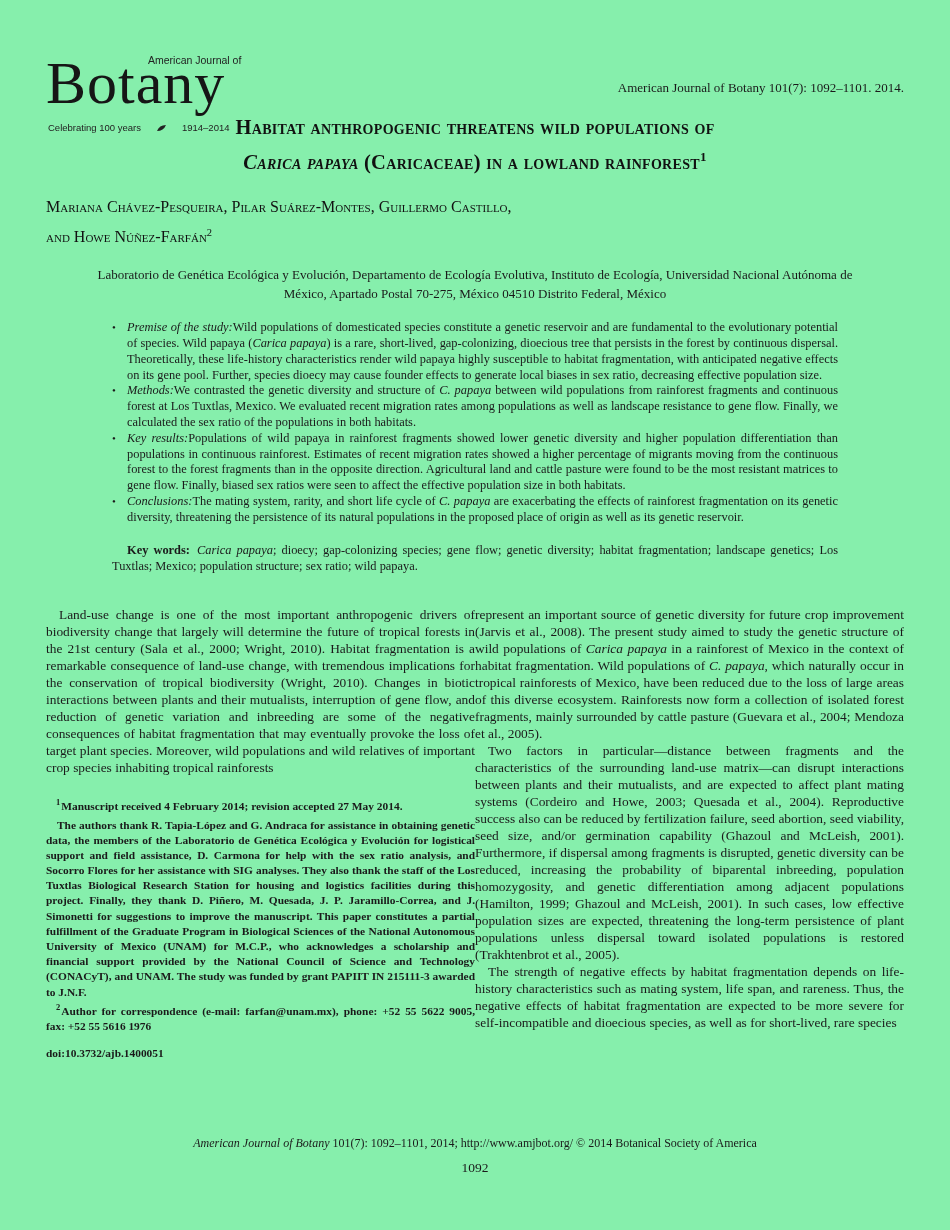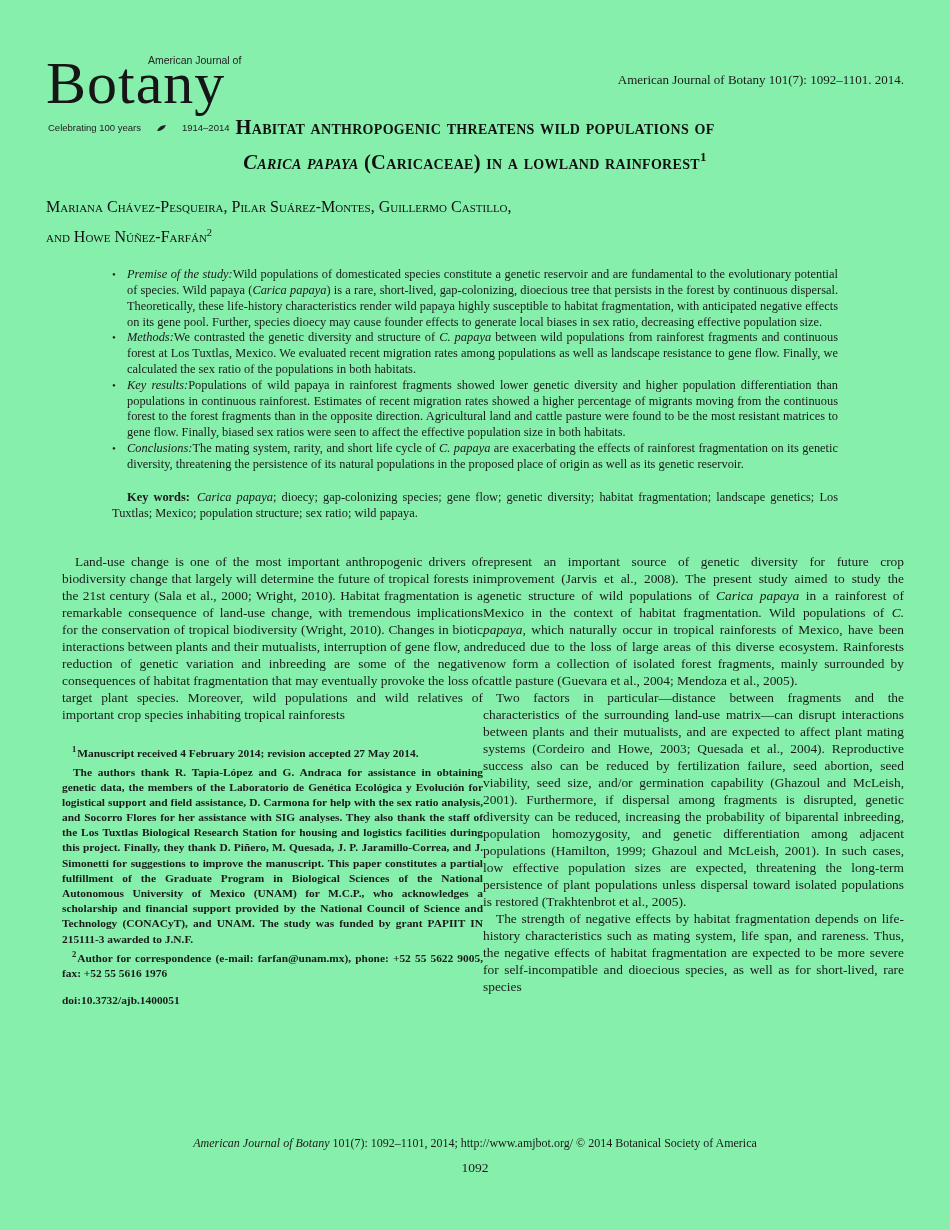--- a/index.html
+++ b/index.html
@@ -27,21 +27,21 @@
     font-family:"Liberation Sans",sans-serif;
     font-size:10.5px;color:#222;white-space:nowrap;
   }
   .logo-tagline{
     position:absolute;left:2px;top:70px;
     font-family:"Liberation Sans",sans-serif;
     font-size:9.5px;color:#222;white-space:nowrap;
     display:flex;align-items:center;gap:15px;
   }
   .hdr-citation{
-    position:absolute;right:0;top:20px;
+    position:absolute;right:0;top:28px;
     font-size:13px;color:#1a1a1a;
   }
   
   .title{margin-top:-28px;text-align:center;font-variant:small-caps;
     font-weight:bold;font-size:20.5px;line-height:30px;letter-spacing:.3px;color:#111;}
   .title sup{font-size:13px;font-variant:normal;}
   .authors{margin-top:17px;text-align:left;font-variant:small-caps;
     font-size:16px;line-height:26px;color:#111;}
   .authors sup{font-size:10.5px;font-variant:normal;}
   .affiliation{margin-top:15px;text-align:center;font-size:13px;line-height:19px;
@@ -49,21 +49,21 @@
   
   .abstract{width:726px;margin:17px auto 0 auto;font-size:12.4px;line-height:15.8px;}
   .abs-item{display:flex;}
   .abs-bullet{flex:0 0 15px;font-size:11px;line-height:15.8px;}
   .abs-body{flex:1;text-align:justify;}
   .abs-label{}
   .keywords{width:726px;margin:16px auto 0 auto;font-size:12.4px;line-height:16px;
     text-align:justify;text-indent:15px;}
   .kw-label{font-weight:bold;margin-right:7px;}
   
-  .body-cols{display:flex;margin-top:32px;margin-left:16px;}
+  .body-cols{display:flex;margin-top:32px;}
   .col{flex:1;min-width:0;font-size:13.4px;line-height:17px;text-align:justify;}
   .para{margin:0;text-indent:13px;}
   .para.no-indent{text-indent:0;}
   
   .footnotes{margin-top:19px;font-size:11.4px;line-height:15.2px;text-align:justify;}
   .fn{margin:0;text-indent:10px;font-weight:bold;}
   .fn sup{font-size:8.5px;margin-right:1px;}
   .doi{margin-top:12px;font-size:11.4px;text-indent:0;}
   
   .footer-citation{position:absolute;left:0;right:0;top:1136px;text-align:center;
@@ -94,20 +94,21 @@
   <div class="title">
     <div><span>Habitat anthropogenic threatens wild populations of</span></div>
     <div><span><i>Carica papaya</i> (Caricaceae) in a lowland rainforest</span><sup>1</sup></div>
   </div>
 
   <div class="authors">
     <div>Mariana Chávez-Pesqueira, Pilar Suárez-Montes, Guillermo Castillo,</div>
     <div><span>and Howe Núñez-Farfán</span><sup>2</sup></div>
   </div>
 
+  <div class="affiliation">Laboratorio de Genética Ecológica y Evolución, Departamento de Ecología Evolutiva, Instituto de Ecología, Universidad Nacional Autónoma de México, Apartado Postal 70-275, México 04510 Distrito Federal, México</div>
 
   <div class="abstract">
     <div class="abs-item">
       <span class="abs-bullet">•</span>
       <div class="abs-body"><i class="abs-label">Premise of the study:</i><span>Wild populations of domesticated species constitute a genetic reservoir and are fundamental to the evolutionary potential of species. Wild papaya (<i>Carica papaya</i>) is a rare, short-lived, gap-colonizing, dioecious tree that persists in the forest by continuous dispersal. Theoretically, these life-history characteristics render wild papaya highly susceptible to habitat fragmentation, with anticipated negative effects on its gene pool. Further, species dioecy may cause founder effects to generate local biases in sex ratio, decreasing effective population size.</span></div>
     </div>
     <div class="abs-item">
       <span class="abs-bullet">•</span>
       <div class="abs-body"><i class="abs-label">Methods:</i><span>We contrasted the genetic diversity and structure of <i>C. papaya</i> between wild populations from rainforest fragments and continuous forest at Los Tuxtlas, Mexico. We evaluated recent migration rates among populations as well as landscape resistance to gene flow. Finally, we calculated the sex ratio of the populations in both habitats.</span></div>
     </div>

